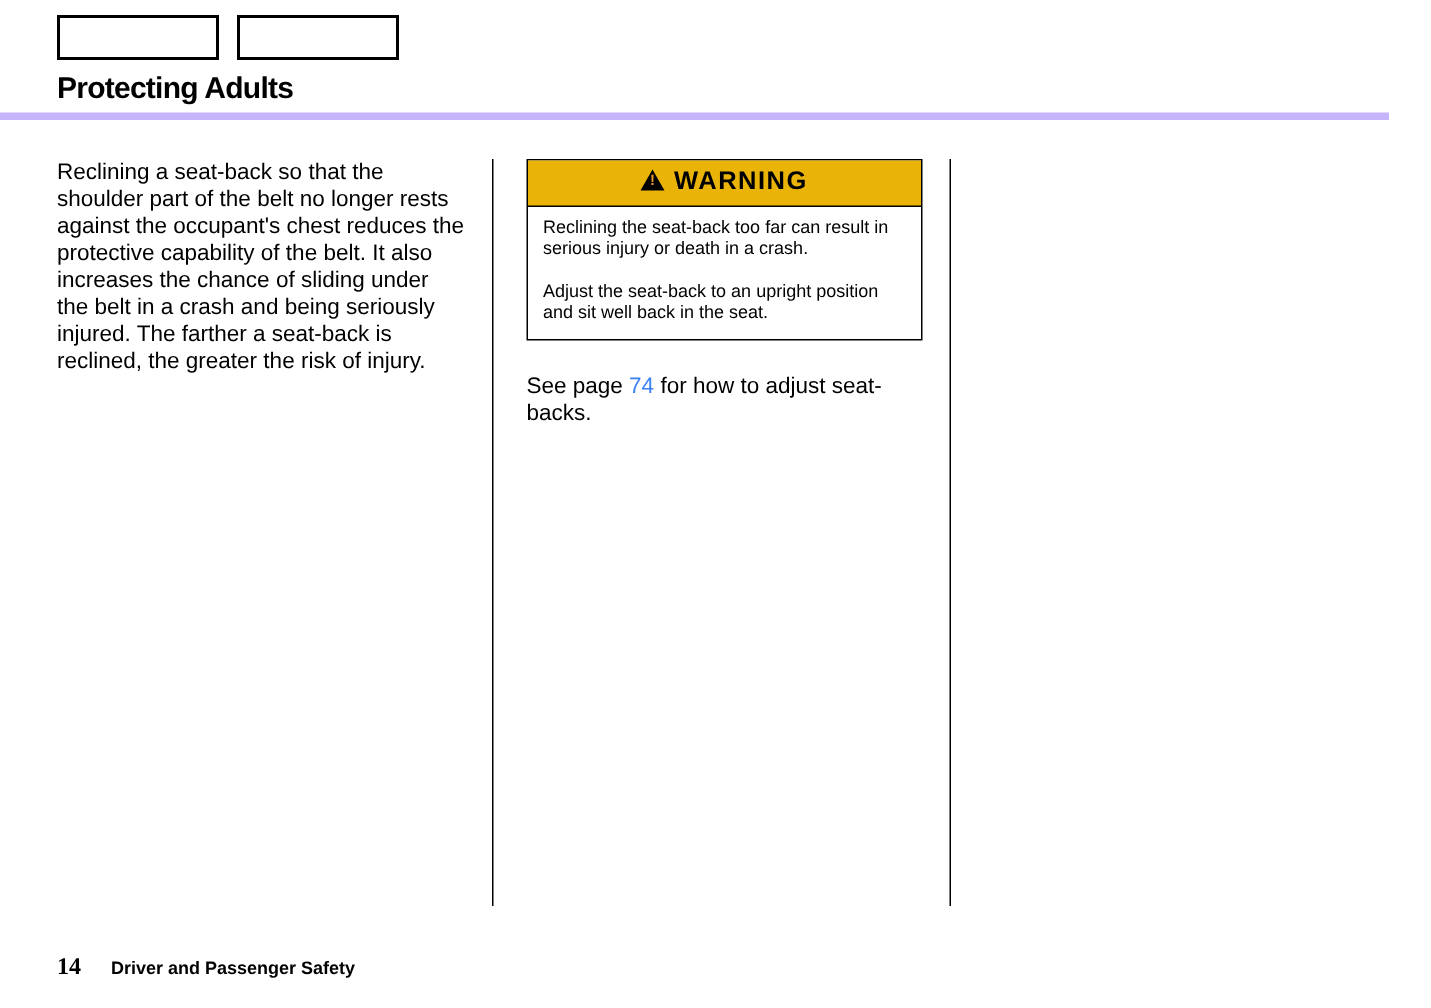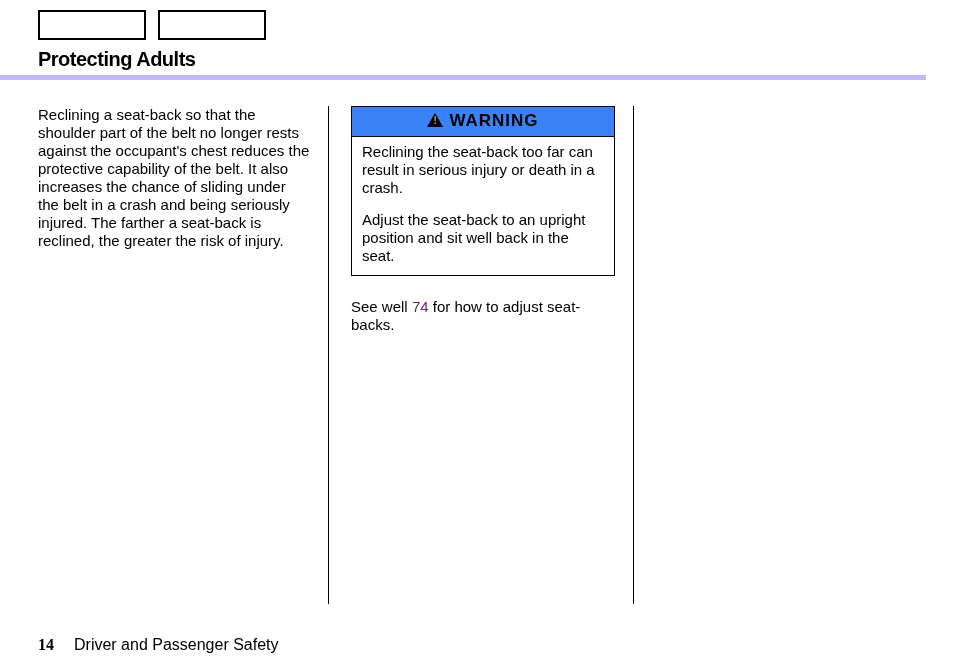--- a/index.html
+++ b/index.html
@@ -57,21 +57,21 @@
     .body-text {
       font-size: 15px;
       line-height: 1.2;
       margin-bottom: 16px;
     }
     .warning-box {
       border: 1px solid black;
       margin-bottom: 22px;
     }
     .warning-header {
-      background: #3b82f6;
+      background: #eab308;
       text-align: center;
       padding: 4px 0;
       border-bottom: 1px solid black;
     }
     .warning-header-text {
       font-size: 17px;
       font-weight: bold;
       letter-spacing: 1px;
       display: inline-flex;
       align-items: center;
@@ -91,52 +91,52 @@
       content: "!";
       position: absolute;
       left: -2px;
       top: 2px;
       font-size: 10px;
       color: #e89a2e;
       font-weight: bold;
     }
     .warning-body {
       padding: 6px 10px 10px 10px;
-      font-size: 15px;
+      font-size: 12px;
       line-height: 1.2;
     }
     .warning-body p {
       margin-bottom: 14px;
     }
     .warning-body p:last-child {
       margin-bottom: 0;
     }
     .see-page {
       font-size: 15px;
       line-height: 1.2;
     }
     .page-link {
-      color: #701a75;
+      color: #3b82f6;
     }
     .footer {
       position: absolute;
       bottom: 18px;
       left: 38px;
       display: flex;
       align-items: baseline;
       gap: 20px;
     }
     .page-number {
       font-size: 16px;
       font-weight: bold;
       font-family: Liberation Serif, serif;
     }
     .footer-text {
-      font-size: 16px;
-      font-weight: normal;
+      font-size: 12px;
+      font-weight: bold;
     }
   </style>
 </head>
 <body>
 
 <div class="top-boxes">
   <div class="top-box"></div>
   <div class="top-box"></div>
 </div>
 
@@ -158,21 +158,21 @@
           <span class="warning-icon"></span>
           <span>WARNING</span>
         </span>
       </div>
       <div class="warning-body">
         <p>Reclining the seat-back too far can result in serious injury or death in a crash.</p>
         <p>Adjust the seat-back to an upright position and sit well back in the seat.</p>
       </div>
     </div>
     <p class="see-page">
-      <span>See well </span>
+      <span>See page </span>
       <span class="page-link">74</span>
       <span> for how to adjust seat-backs.</span>
     </p>
   </div>
 
   <div class="divider"></div>
 </div>
 
 <div class="footer">
   <span class="page-number">14</span>

